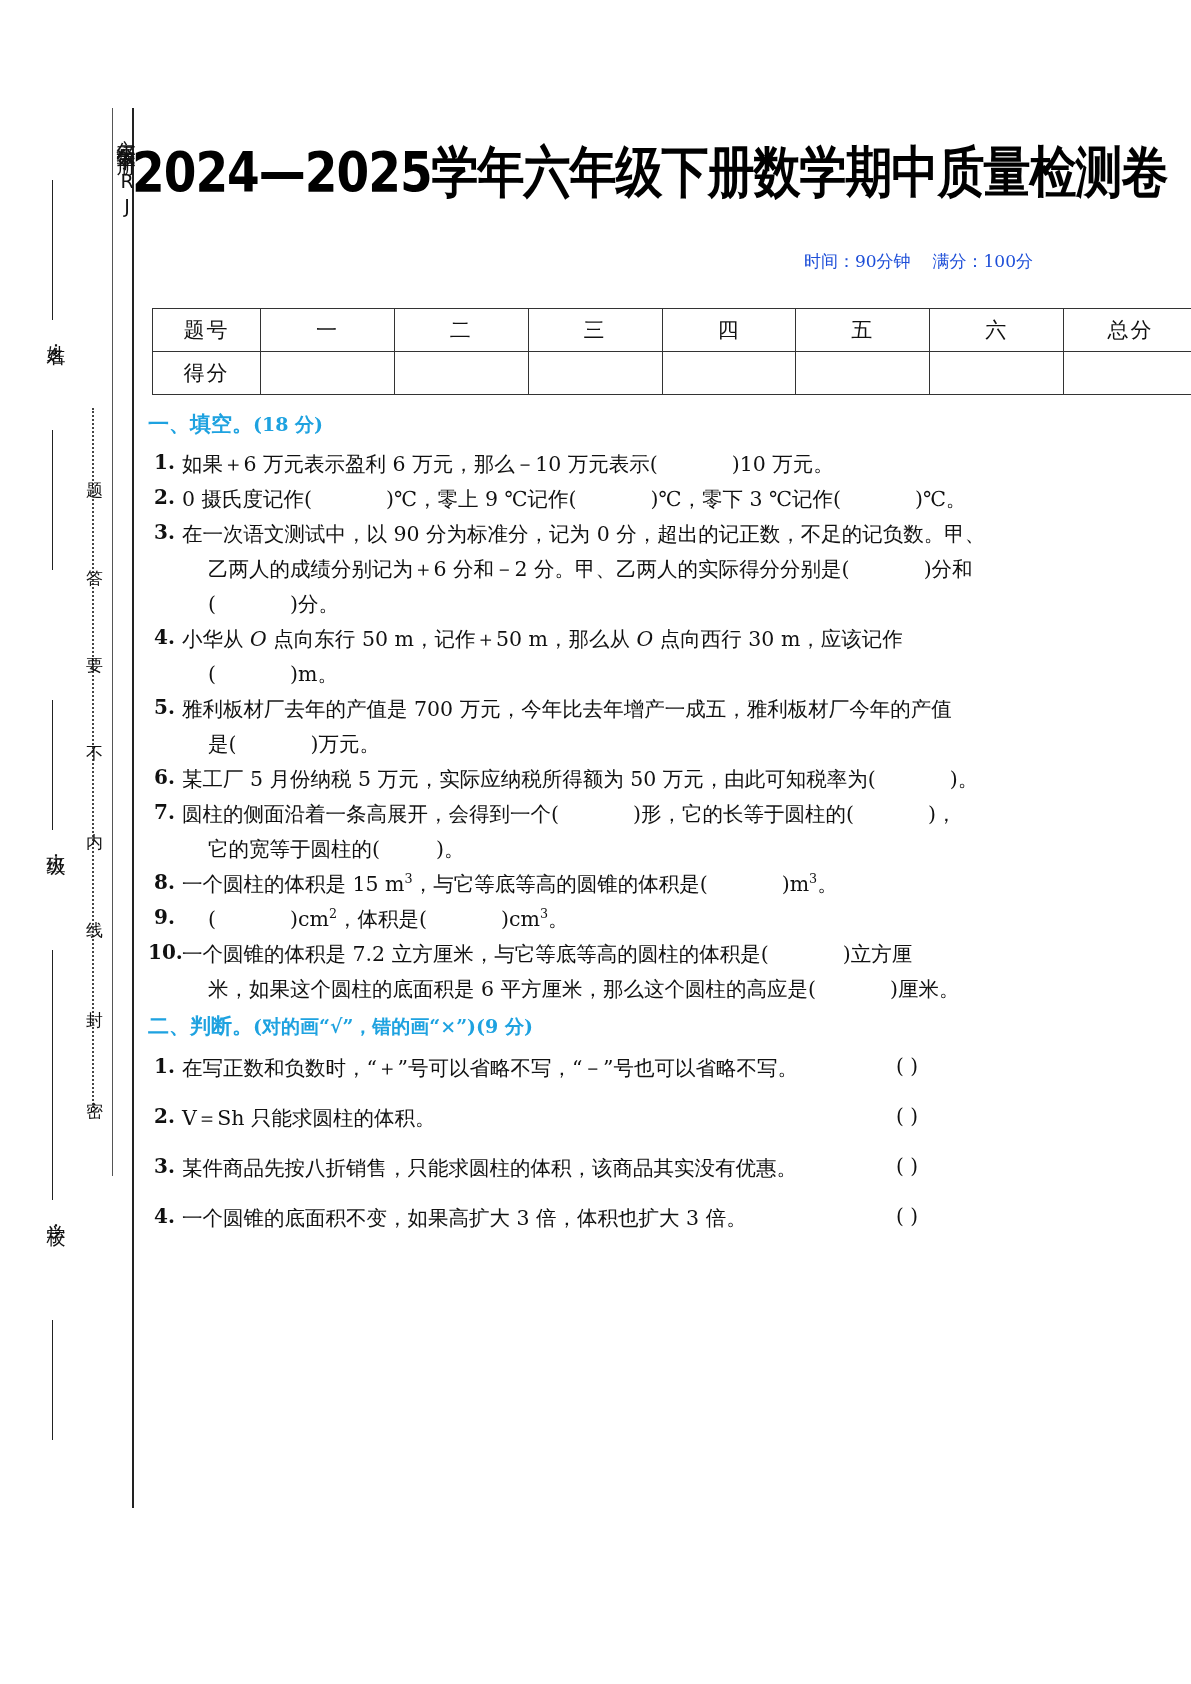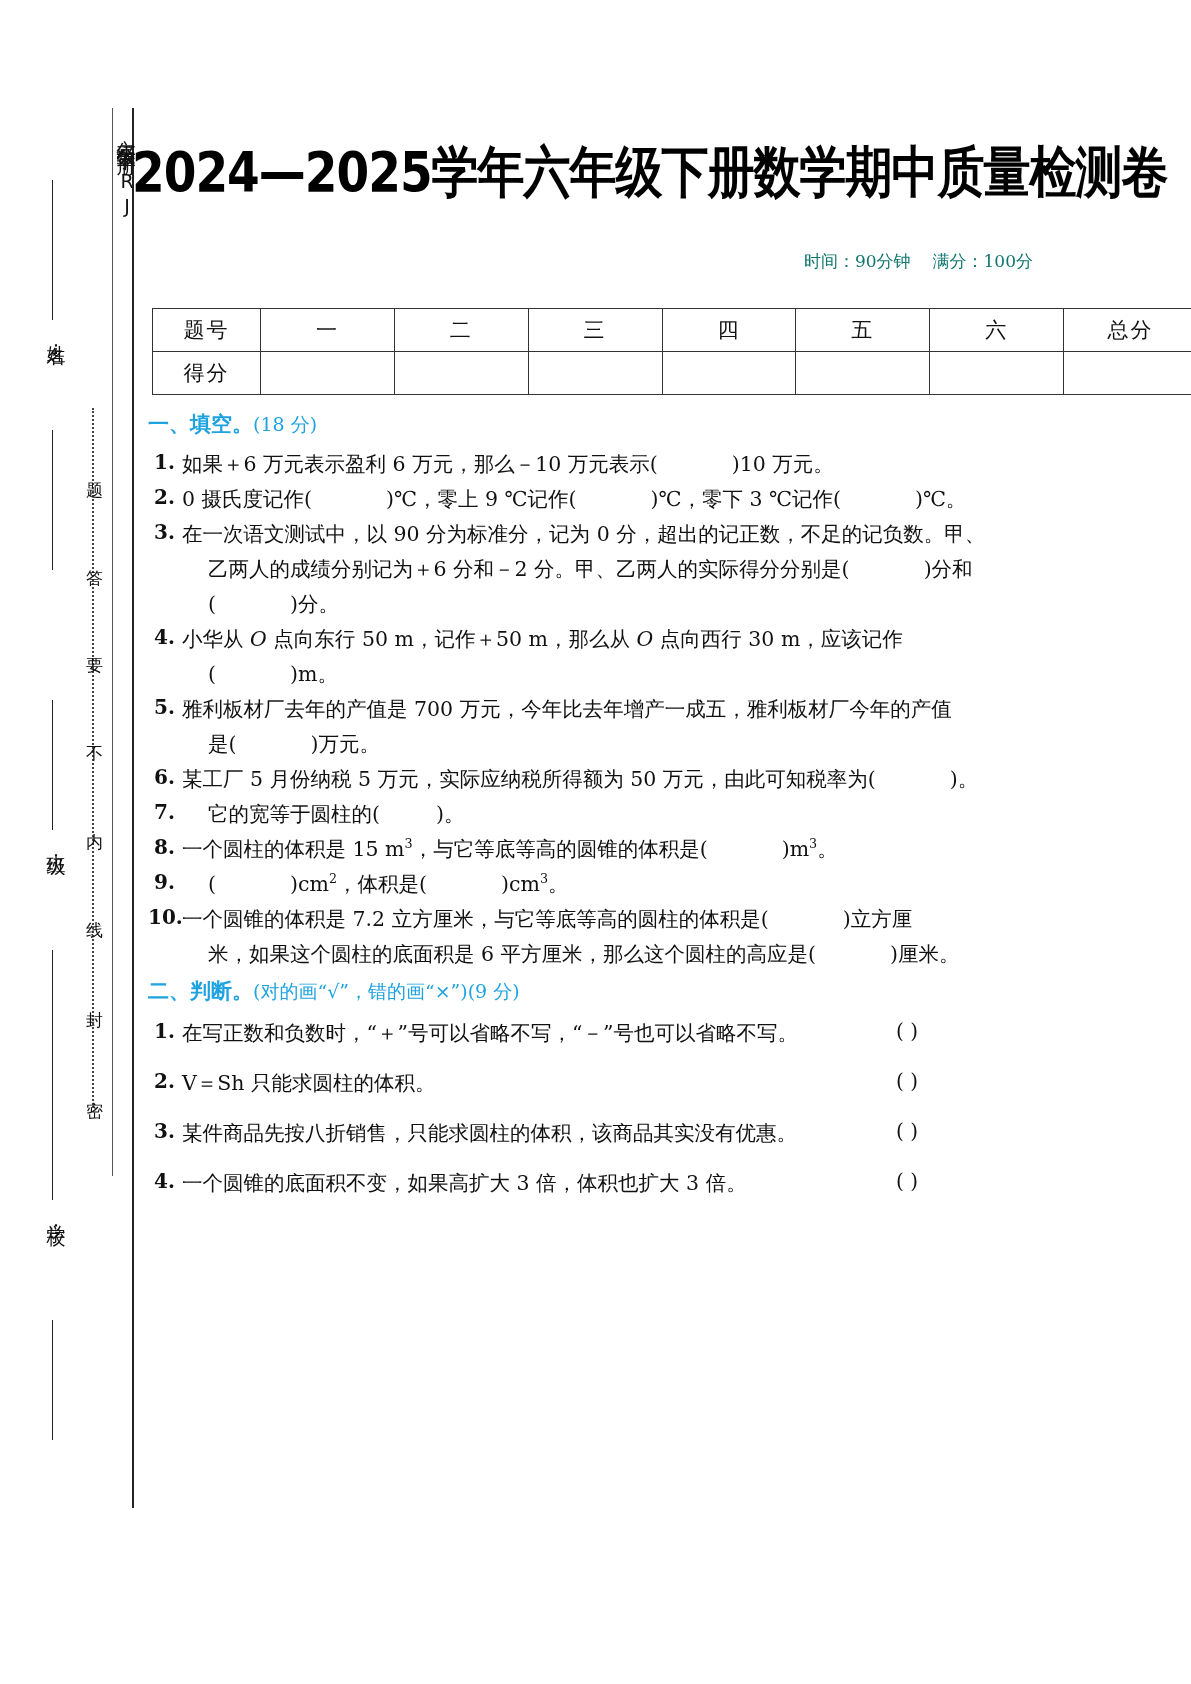--- a/index.html
+++ b/index.html
@@ -107,21 +107,21 @@
     transform-origin: left top;
   }
 
   
   .meta {
     position: absolute;
     right: 158px;
     top: 250px;
     font-size: 17px;
     font-family: "DejaVu Serif", "Liberation Serif", serif;
-    color: #0f766e;
+    color: #1d4ed8;
     white-space: nowrap;
   }
   .meta span { margin-left: 22px; }
 
   
   .score-table {
     position: absolute;
     left: 152px;
     top: 308px;
     width: 1046px;
@@ -149,21 +149,21 @@
 
   .section-head {
     color: #1ea2e0;
     font-family: "DejaVu Sans", "Liberation Sans", sans-serif;
     font-weight: 700;
     font-size: 21px;
     margin: 12px 0 14px 0;
     letter-spacing: 0px;
   }
   .section-head .paren {
-    font-weight: 400;
+    font-weight: 700;
     font-size: 19px;
     font-family: "DejaVu Serif", "Liberation Serif", serif;
   }
 
   .q {
     position: relative;
     font-size: 20.5px;
     line-height: 1.0;
     margin: 0 0 8px 0;
     padding-left: 34px;
@@ -328,20 +328,21 @@
       <p class="indent">是(<span class="blank"></span>)万元。</p>
     </div>
 
     <div class="q">
       <span class="num">6.</span>
       <p>某工厂 5 月份纳税 5 万元，实际应纳税所得额为 50 万元，由此可知税率为(<span class="blank"></span>)。</p>
     </div>
 
     <div class="q">
       <span class="num">7.</span>
+      <p>圆柱的侧面沿着一条高展开，会得到一个(<span class="blank"></span>)形，它的长等于圆柱的(<span class="blank"></span>)，</p>
       <p class="indent">它的宽等于圆柱的(<span class="blank sm"></span>)。</p>
     </div>
 
     <div class="q">
       <span class="num">8.</span>
       <p>一个圆柱的体积是 15 m<sup>3</sup>，与它等底等高的圆锥的体积是(<span class="blank"></span>)m<sup>3</sup>。</p>
     </div>
 
     <div class="q">
       <span class="num">9.</span>

